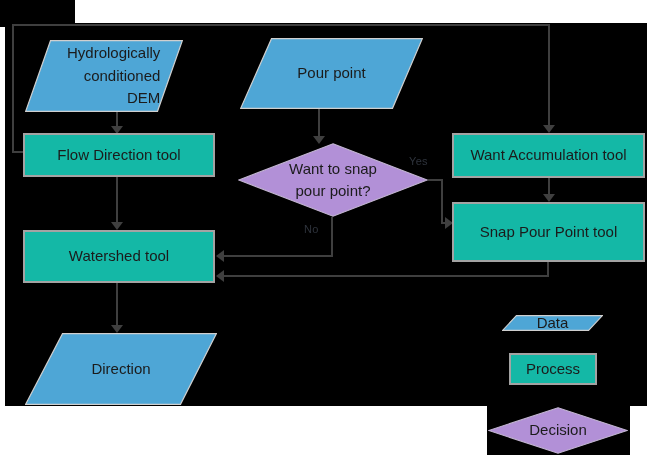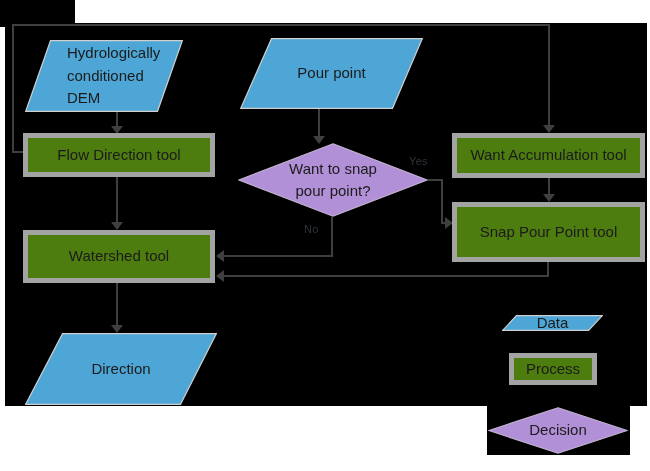--- a/index.html
+++ b/index.html
@@ -9,31 +9,31 @@
     font-family:"Liberation Sans",sans-serif;
   }
   .blackpane{position:absolute;background:#000;}
   .shape{position:absolute;}
   .shape svg{position:absolute;left:0;top:0;width:100%;height:100%;display:block;}
   .lbl{
     position:absolute;inset:0;display:flex;align-items:center;justify-content:center;
     font-size:15px;color:#1b1b1b;text-align:center;white-space:pre-line;line-height:1.5;
     pointer-events:none;
   }
-  .lbl.left{justify-content:flex-start;text-align:left;padding-left:42px;}
+  .lbl.left{justify-content:flex-start;text-align:right;padding-left:42px;}
   .lbl.small{font-size:15px;line-height:1.1;}
   .hline,.vline{position:absolute;background:#3f3f3f;}
   .hline{height:2px;}
   .vline{width:2px;}
   .arr{position:absolute;width:0;height:0;}
   .arr.down{border-left:6px solid transparent;border-right:6px solid transparent;border-top:8px solid #3f3f3f;}
   .arr.left{border-top:6px solid transparent;border-bottom:6px solid transparent;border-right:8px solid #3f3f3f;}
   .arr.right{border-top:6px solid transparent;border-bottom:6px solid transparent;border-left:8px solid #3f3f3f;}
   .edge-lbl{position:absolute;font-size:11px;color:#2e333c;letter-spacing:.3px;}
-  .procbox{position:absolute;background:#4d7c0f;border:5px solid #a3a3a3;box-sizing:border-box;}
+  .procbox{position:absolute;background:#14b8a6;border:2px solid #a3a3a3;box-sizing:border-box;}
 </style>
 </head>
 <body>
 
 <div id="page">
 
   <div class="blackpane" style="left:5px;top:23px;width:642px;height:383px;"></div>
   <div class="blackpane" style="left:0;top:0;width:75px;height:27px;"></div>
   <div class="blackpane" style="left:487px;top:406px;width:143px;height:49px;"></div>
 

